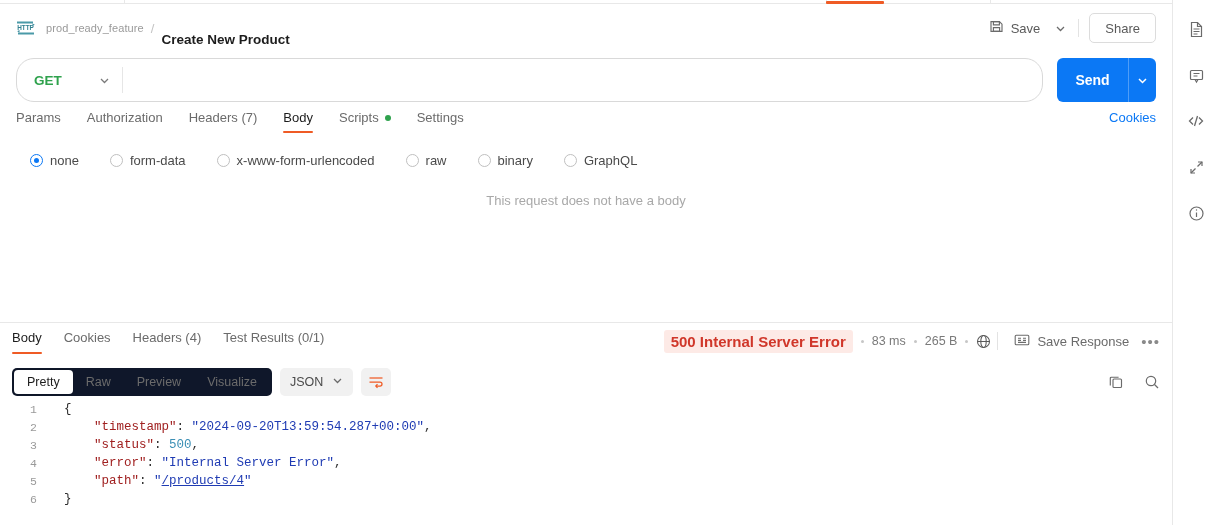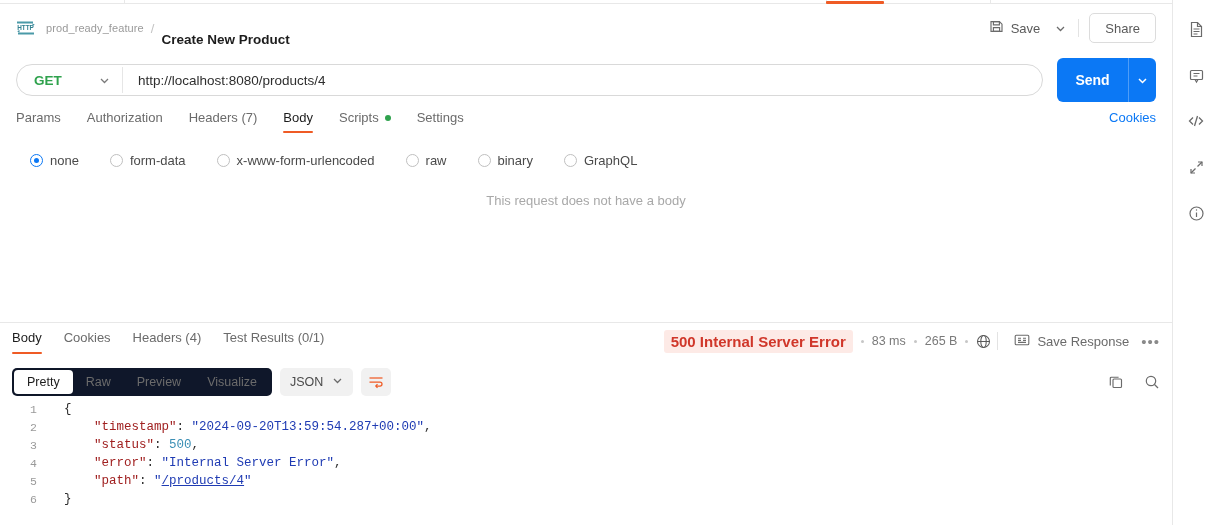--- a/index.html
+++ b/index.html
@@ -65,21 +65,21 @@
     border:1px solid #dcdcdc; border-radius:5px; background:#fff;
     font-size:13px; color:#5a5a5a; cursor:pointer; margin-left:4px;
   }
 
   
   .urlrow {
     position:absolute; top:58px; left:16px; width:1140px; height:44px;
     display:flex; align-items:center;
   }
   .url-box {
-    flex:1; height:32px; border:1px solid #d9d9d9; border-radius:18px;
+    flex:1; height:44px; border:1px solid #d9d9d9; border-radius:18px;
     display:flex; align-items:center; background:#fff;
   }
   .method {
     display:flex; align-items:center; width:105px; height:100%;
     padding-left:17px; cursor:pointer;
   }
   .method-label { font-size:13.5px; font-weight:bold; color:#2fa24d; }
   .method-caret { margin-left:auto; margin-right:12px; color:#7a7a7a; display:flex; }
   .method-divider { width:1px; height:26px; background:#e6e6e6; }
   .url-input {
@@ -302,21 +302,20 @@
     <div class="url-box">
       <div class="method">
         <span class="method-label">GET</span>
         <span class="method-caret">
           <svg width="11" height="11" viewBox="0 0 11 11" fill="none" stroke="currentColor" stroke-width="1.25">
               <path d="M2 4l3.5 3.5L9 4"></path>
             </svg>
         </span>
       </div>
       <div class="method-divider"></div>
-      <input class="url-input" type="text" value="http://localhost:8080/products/4" placeholder="Enter URL or paste text" style="">
     </div>
     <div class="send-wrap">
       <button class="send-btn">Send</button>
       <div class="send-caret">
         <svg width="11" height="11" viewBox="0 0 11 11" fill="none" stroke="currentColor" stroke-width="1.5">
             <path d="M2 4l3.5 3.5L9 4"></path>
           </svg>
       </div>
     </div>
   </div>

